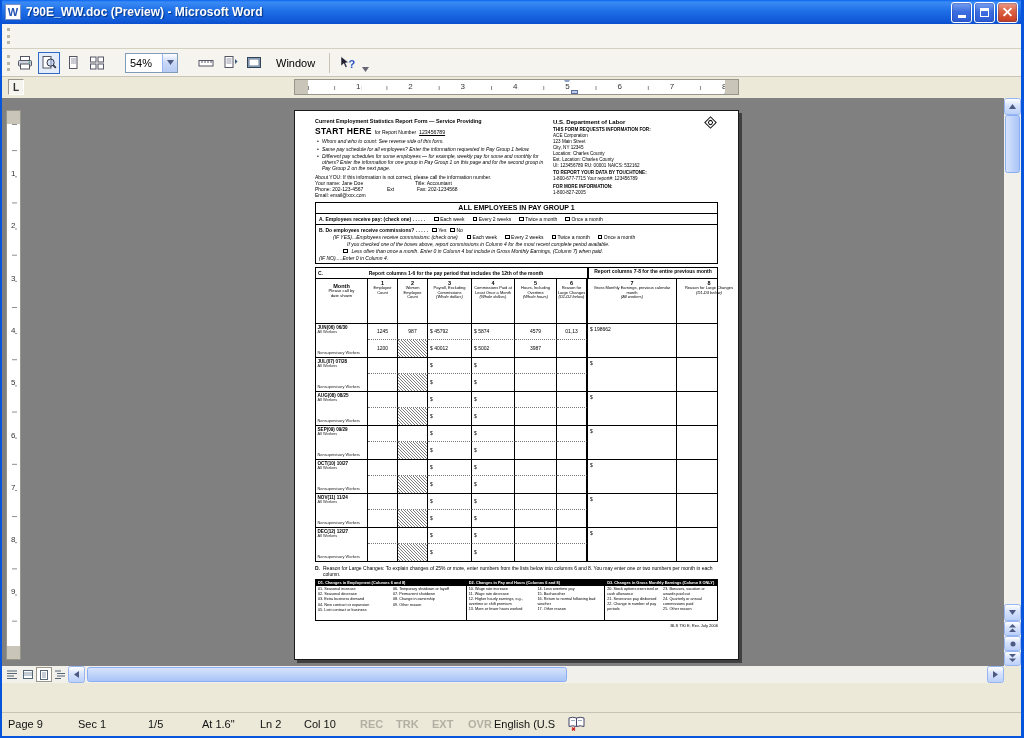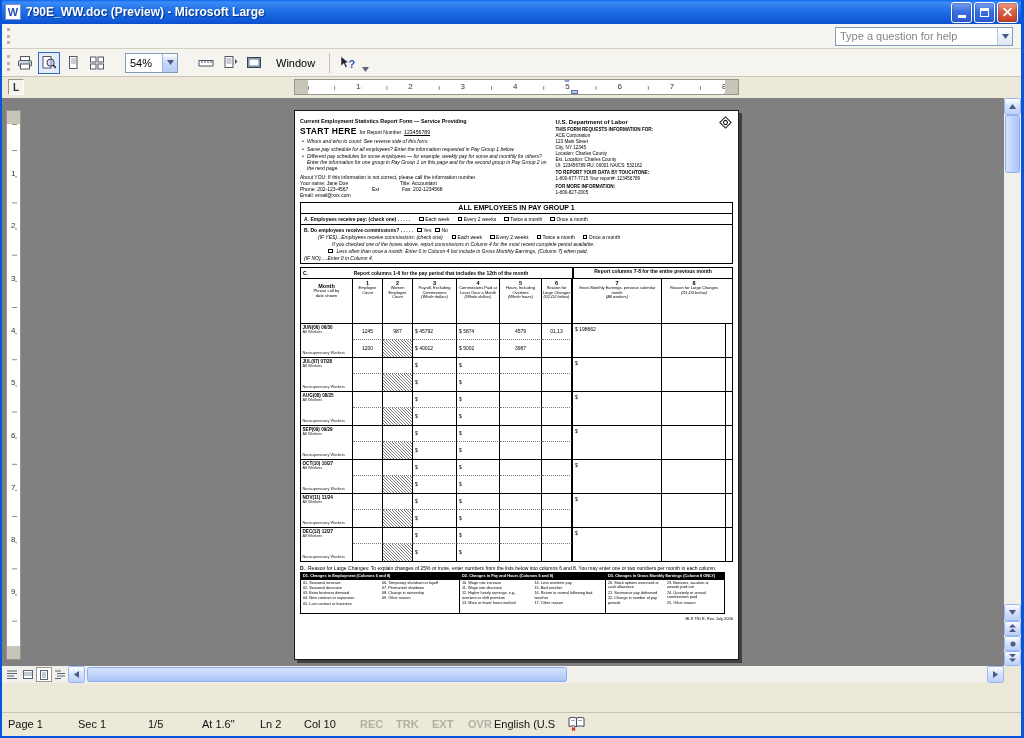--- a/index.html
+++ b/index.html
@@ -78,21 +78,21 @@
 
   
   .bottomband{position:absolute;top:683px;left:0;right:0;bottom:0;background:#ece9d8}
   .statusrow{position:absolute;left:0;right:0;bottom:0;height:24px;border-top:1px solid #c6c2b4;font-size:11px;color:#111}
   .sitem{position:absolute;top:5px;white-space:pre}
   .sflag{color:#b3afa2;font-weight:bold}
   .spell{position:absolute;top:3px}
 
   
   .page{position:absolute;left:292px;top:12px;width:445px;height:550px;background:#fff;border:1px solid #1a1a1a;box-shadow:3px 3px 0 rgba(0,0,0,.5);
-    padding:7px 5px;font-size:5px;color:#000;overflow:hidden;line-height:1.25}
+    padding:7px 20px;font-size:5px;color:#000;overflow:hidden;line-height:1.25}
   .fb{font-weight:bold}.it{font-style:italic}.mt{margin-top:1.5px}
   .form-top{display:flex;gap:7px}
   .ft-left{flex:1.4}
   .ft-right{flex:1;font-size:4.6px;line-height:1.3}
   .form-title{font-size:5.4px;font-weight:bold}
   .start-line{margin-top:1px;display:flex;align-items:baseline}
   .sh{font-size:8.5px;font-weight:bold;letter-spacing:.3px}
   .sf{font-size:5px;margin-left:3px}
   .srn{font-size:5.2px;margin-left:3px;text-decoration:underline}
   .bullets{list-style:none;margin:2px 0 2px 2px;font-size:5px;font-style:italic}
@@ -150,42 +150,34 @@
   .form-footer{text-align:right;font-size:4px;margin-top:2px}
   svg{display:block}
 </style>
 </head>
 <body>
 
 <div class="window">
 
   <div class="titlebar">
     <span class="appicon">W</span>
-    <span class="title">790E_WW.doc (Preview) - Microsoft Large</span>
+    <span class="title">790E_WW.doc (Preview) - Microsoft Word</span>
     <span class="tb-btn">
         <span class="glyph-min"></span>
       </span>
     <span class="tb-btn">
         <span class="glyph-max"></span>
       </span>
     <span class="tb-btn closew">
         <span class="glyph-x"></span>
       </span>
   </div>
 
   <div class="menubar">
     <span class="grip"></span>
-    <div class="qbox">
-      <span class="qtext">Type a question for help</span>
-      <span class="qarrow">
-          <svg width="7" height="5" viewBox="0 0 7 5">
-            <path d="M0 0 L7 0 L3.5 5 Z" fill="#4c5a84"></path>
-          </svg>
-        </span>
-    </div>
   </div>
 
   <div class="toolbar">
     <span class="grip"></span>
     <button class="tbtn">
       <svg width="16" height="16" viewBox="0 0 16 16">
           <rect x="3.5" y="1.5" width="9" height="4" fill="#fff" stroke="#556"></rect>
           <rect x="1.5" y="5.5" width="13" height="5.5" rx="1" fill="#cfd6e0" stroke="#556"></rect>
           <rect x="3.5" y="9" width="9" height="5" fill="#fff" stroke="#556"></rect>
           <circle cx="12.5" cy="7.2" r=".9" fill="#4a7"></circle>
@@ -741,21 +733,21 @@
     <div class="sbtn">
         <svg width="5" height="7" viewBox="0 0 5 7">
           <path d="M0 0 L5 3.5 L0 7 Z" fill="#4c5a84"></path>
         </svg>
       </div>
     <div class="scroll-corner"></div>
   </div>
 
   <div class="bottomband">
     <div class="statusrow" id="status-row">
-      <span class="sitem" style="left:6px">Page 1</span>
+      <span class="sitem" style="left:6px">Page 9</span>
       <span class="sitem" style="left:76px">Sec 1</span>
       <span class="sitem" style="left:146px">1/5</span>
       <span class="sitem" style="left:200px">At 1.6"</span>
       <span class="sitem" style="left:258px">Ln 2</span>
       <span class="sitem" style="left:302px">Col 10</span>
       <span class="sitem" style="left:492px">English (U.S</span>
       <span class="spell" style="left:566px">
         <svg width="17" height="15" viewBox="0 0 17 15">
             <path d="M1 2 Q4.75 .5 8.5 2 Q12.25 .5 16 2 L16 10.5 Q12.25 9 8.5 10.5 Q4.75 9 1 10.5 Z" fill="#fff" stroke="#446"></path>
             <line x1="8.5" y1="2" x2="8.5" y2="10.5" stroke="#446"></line>

